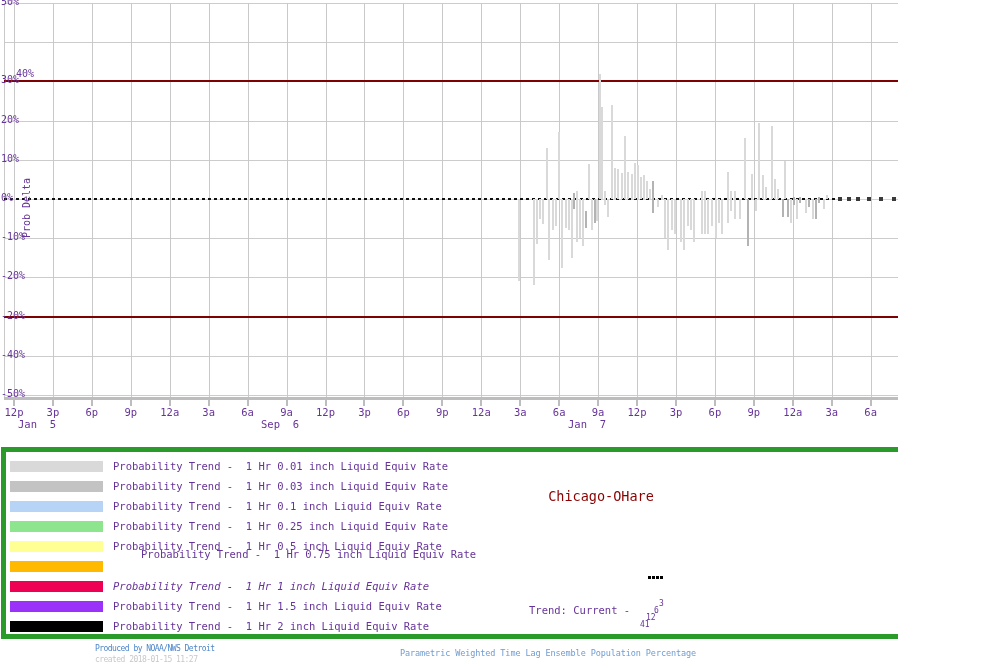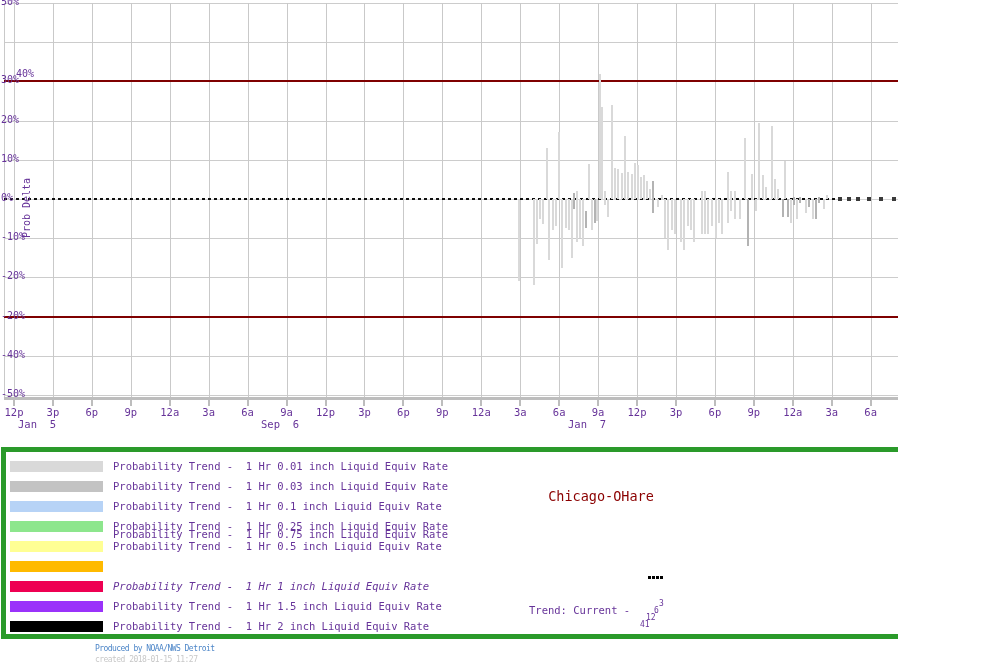--- a/index.html
+++ b/index.html
@@ -267,21 +267,21 @@
       <div class="leg-label" style="top: 460px;">Probability Trend -  1 Hr 0.01 inch Liquid Equiv Rate</div>
       <div class="swatch" style="top: 481px; background: rgb(195, 195, 195);"></div>
       <div class="leg-label" style="top: 480px;">Probability Trend -  1 Hr 0.03 inch Liquid Equiv Rate</div>
       <div class="swatch" style="top: 501px; background: rgb(183, 211, 246);"></div>
       <div class="leg-label" style="top: 500px;">Probability Trend -  1 Hr 0.1 inch Liquid Equiv Rate</div>
       <div class="swatch" style="top: 521px; background: rgb(141, 230, 141);"></div>
       <div class="leg-label" style="top: 520px;">Probability Trend -  1 Hr 0.25 inch Liquid Equiv Rate</div>
       <div class="swatch" style="top: 541px; background: rgb(255, 255, 148);"></div>
       <div class="leg-label" style="top: 540px;">Probability Trend -  1 Hr 0.5 inch Liquid Equiv Rate</div>
       <div class="swatch" style="top: 561px; background: rgb(255, 186, 0);"></div>
-      <div class="leg-label" style="top: 528px;">Probability Trend -  1 Hr 0.75 inch Liquid Equiv Rate</div>
+      <div class="leg-label" style="top: 548px; margin-left: 28px;">Probability Trend -  1 Hr 0.75 inch Liquid Equiv Rate</div>
       <div class="swatch" style="top: 581px; background: rgb(238, 0, 82);"></div>
       <div class="leg-label" style="top: 580px; font-style: italic;">Probability Trend -  1 Hr 1 inch Liquid Equiv Rate</div>
       <div class="swatch" style="top: 601px; background: rgb(154, 50, 250);"></div>
       <div class="leg-label" style="top: 600px;">Probability Trend -  1 Hr 1.5 inch Liquid Equiv Rate</div>
       <div class="swatch" style="top: 621px; background: rgb(0, 0, 0);"></div>
       <div class="leg-label" style="top: 620px;">Probability Trend -  1 Hr 2 inch Liquid Equiv Rate</div>
     </div>
 
   <div class="station">Chicago-OHare</div>
 
@@ -295,14 +295,15 @@
   <div class="trendlab">Trend: Current -</div>
   <div id="trendhours">
       <div class="stair" style="left: 659px; top: 600px;">3</div>
       <div class="stair" style="left: 654px; top: 607px;">6</div>
       <div class="stair" style="left: 646px; top: 614px;">12</div>
       <div class="stair" style="left: 640px; top: 621px;">41</div>
     </div>
 
   <div class="f1">Produced by NOAA/NWS Detroit</div>
   <div class="f2">created 2018-01-15 11:27</div>
+  <div class="f3">Parametric Weighted Time Lag Ensemble Population Percentage</div>
 
 </div>
 
 </body></html>

